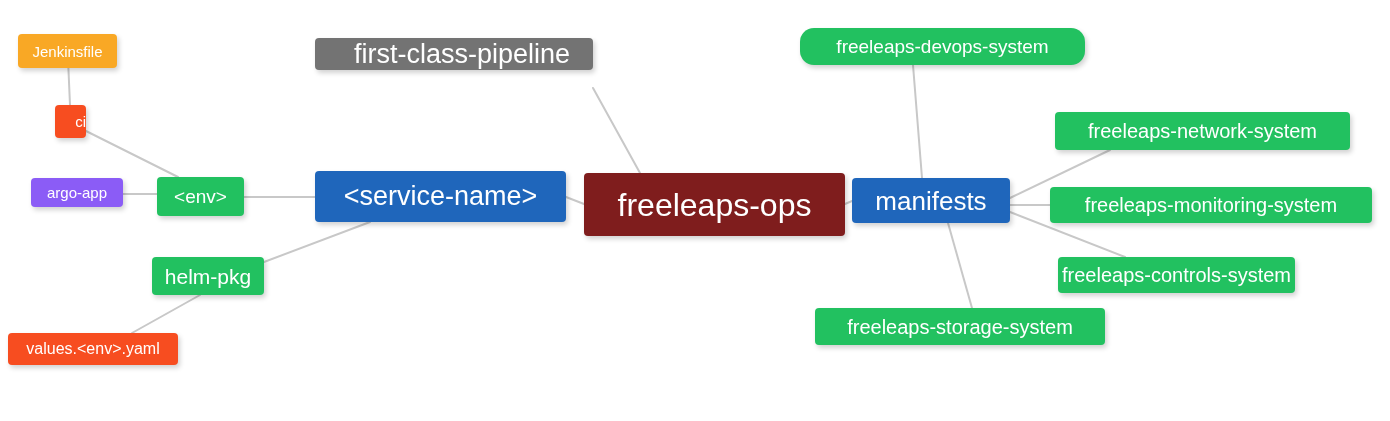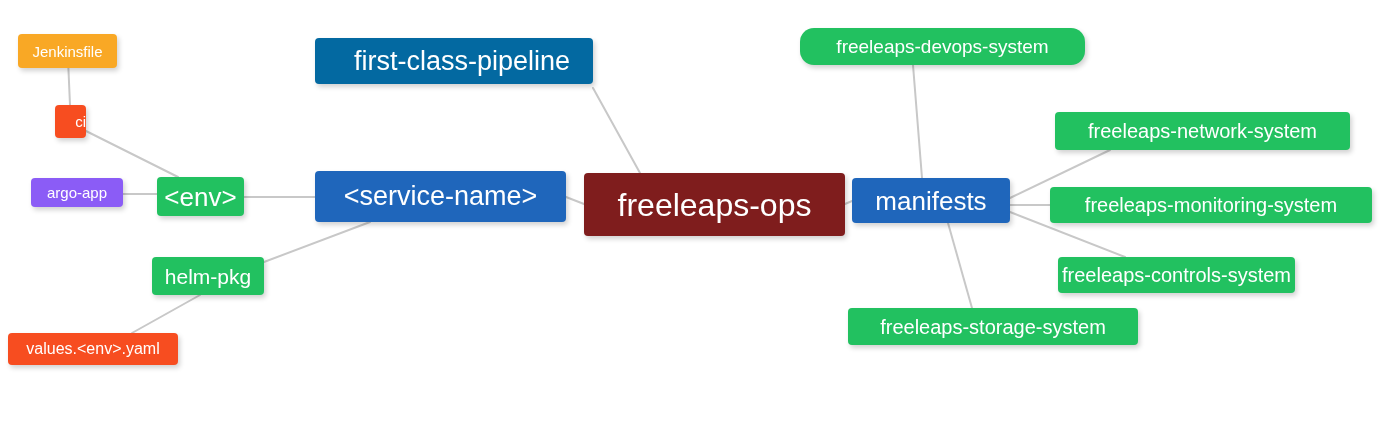--- a/index.html
+++ b/index.html
@@ -60,30 +60,30 @@
   <div id="node-layer">
       <div class="node" style="left: 18px; top: 34px; width: 99px; height: 34px; background: rgb(249, 168, 37); font-size: 15px;">
         <span>Jenkinsfile</span>
       </div>
       <div class="node" style="left: 55px; top: 105px; width: 31px; height: 33px; background: rgb(247, 77, 32); font-size: 15px; justify-content: flex-end;">
         <span>ci</span>
       </div>
       <div class="node" style="left: 31px; top: 178px; width: 92px; height: 29px; background: #8b5cf6; font-size: 15px;">
         <span>argo-app</span>
       </div>
-      <div class="node" style="left: 157px; top: 177px; width: 87px; height: 39px; background: rgb(34, 193, 96); font-size: 26px;">
+      <div class="node" style="left: 157px; top: 177px; width: 87px; height: 39px; background: rgb(34, 193, 96); font-size: 19px;">
         <span>&lt;env&gt;</span>
       </div>
       <div class="node" style="left: 152px; top: 257px; width: 112px; height: 38px; background: rgb(34, 193, 96); font-size: 21px;">
         <span>helm-pkg</span>
       </div>
       <div class="node" style="left: 8px; top: 333px; width: 170px; height: 32px; background: rgb(247, 77, 32); font-size: 16px;">
         <span>values.&lt;env&gt;.yaml</span>
       </div>
-      <div class="node" style="left: 315px; top: 38px; width: 278px; height: 46px; background: #0369a1; font-size: 27px; padding-left: 16px;">
+      <div class="node" style="left: 315px; top: 38px; width: 278px; height: 32px; background: #737373; font-size: 27px; padding-left: 16px;">
         <span>first-class-pipeline</span>
       </div>
       <div class="node" style="left: 315px; top: 171px; width: 251px; height: 51px; background: rgb(31, 102, 187); font-size: 27px;">
         <span>&lt;service-name&gt;</span>
       </div>
       <div class="node" style="left: 584px; top: 173px; width: 261px; height: 63px; background: #7f1d1d; font-size: 32px;">
         <span>freeleaps-ops</span>
       </div>
       <div class="node" style="left: 852px; top: 178px; width: 158px; height: 45px; background: rgb(31, 102, 187); font-size: 26px;">
         <span>manifests</span>
@@ -93,17 +93,17 @@
       </div>
       <div class="node" style="left: 1055px; top: 112px; width: 295px; height: 38px; background: rgb(34, 193, 96); font-size: 20px;">
         <span>freeleaps-network-system</span>
       </div>
       <div class="node" style="left: 1050px; top: 187px; width: 322px; height: 36px; background: rgb(34, 193, 96); font-size: 20px;">
         <span>freeleaps-monitoring-system</span>
       </div>
       <div class="node" style="left: 1058px; top: 257px; width: 237px; height: 36px; background: rgb(34, 193, 96); font-size: 20px;">
         <span>freeleaps-controls-system</span>
       </div>
-      <div class="node" style="left: 815px; top: 308px; width: 290px; height: 37px; background: rgb(34, 193, 96); font-size: 20px; margin-left: 33px;">
+      <div class="node" style="left: 815px; top: 308px; width: 290px; height: 37px; background: rgb(34, 193, 96); font-size: 20px;">
         <span>freeleaps-storage-system</span>
       </div>
     </div>
 </div>
 
 </body></html>

